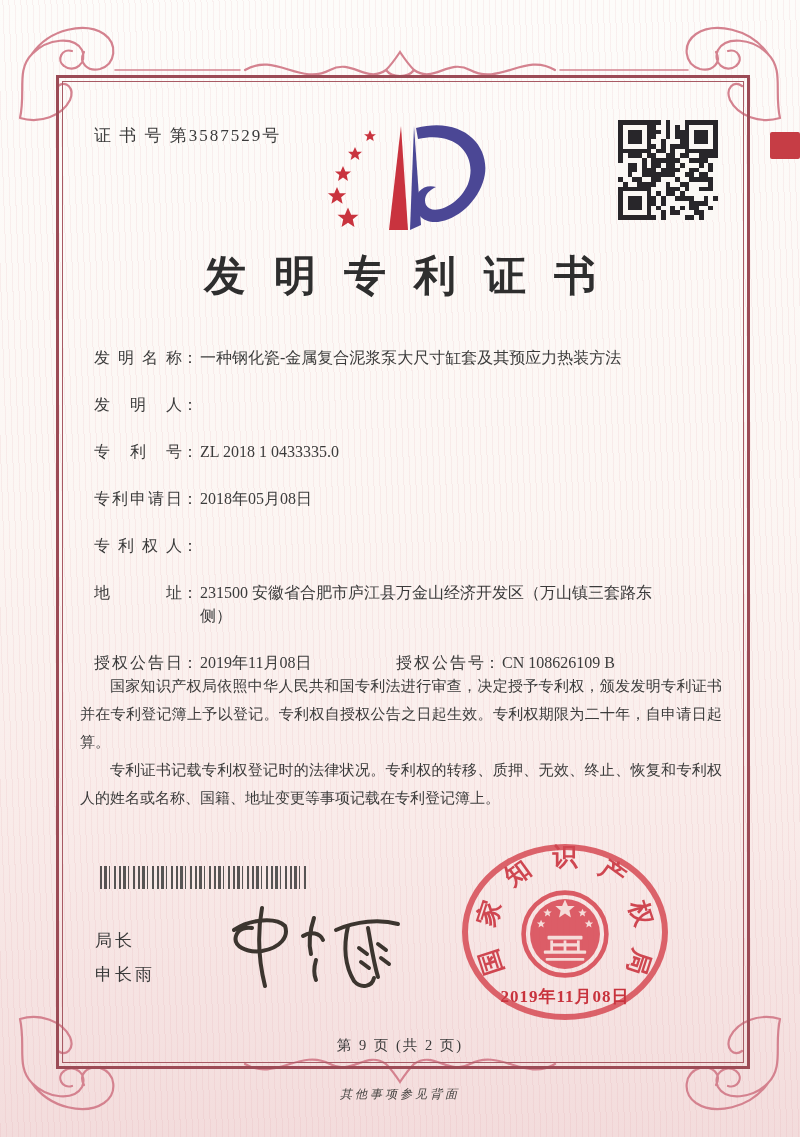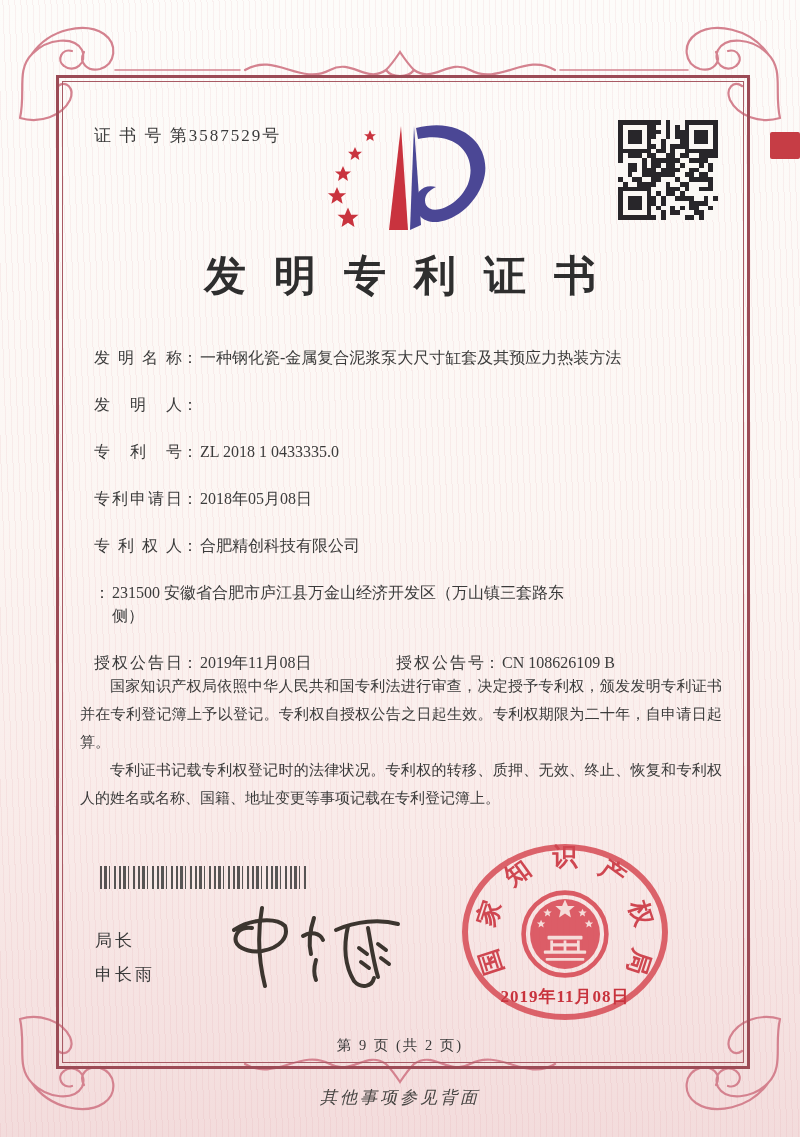--- a/index.html
+++ b/index.html
@@ -43,21 +43,21 @@
   
   .seal{position:absolute;left:458px;top:840px;width:214px;height:184px;}
   .seal-ring{position:absolute;inset:4px;border:6px solid rgba(214,74,84,.85);border-radius:50%;}
   .seal-char{position:absolute;left:50%;top:53%;font-size:25px;font-weight:bold;color:#cf4650;
     font-family:"Liberation Serif",serif;}
   .seal-emblem{position:absolute;left:50%;top:51%;transform:translate(-50%,-50%);opacity:.92;}
   .seal-date{position:absolute;left:0;bottom:16px;width:100%;text-align:center;
     font-size:17px;font-weight:bold;letter-spacing:1px;color:#c8333d;}
   .pagenum{position:absolute;left:0;top:1036px;width:100%;text-align:center;font-size:14.5px;letter-spacing:2px;}
   .footer-note{position:absolute;left:0;top:1086px;width:100%;text-align:center;
-    font-size:17px;font-style:italic;letter-spacing:3px;color:#474543;}
+    font-size:12px;font-style:italic;letter-spacing:3px;color:#474543;}
 </style>
 </head>
 <body>
 
 <div class="page">
 
   <svg class="lace" width="800" height="1137" viewBox="0 0 800 1137">
     <g stroke="#d4828f" stroke-width="2.2" fill="none" stroke-linecap="round">
 
       <g>
@@ -370,23 +370,23 @@
       <span class="fvalue">ZL 2018 1 0433335.0</span>
     </div>
     <div class="frow">
       <span class="flabel">专利申请日</span>
       <span class="fcolon">：</span>
       <span class="fvalue">2018年05月08日</span>
     </div>
     <div class="frow">
       <span class="flabel">专利权人</span>
       <span class="fcolon">：</span>
-      <span class="fvalue">合肥精创科技有限公司</span>
-    </div>
-    <div class="frow">
+    </div>
+    <div class="frow">
+      <span class="flabel">地址</span>
       <span class="fcolon">：</span>
       <span class="fvalue">231500 安徽省合肥市庐江县万金山经济开发区（万山镇三套路东侧）</span>
     </div>
     <div class="grant">
       <span class="gpair first">
         <span class="flabel">授权公告日</span>
         <span class="fcolon">：</span>
         <span>2019年11月08日</span>
       </span>
       <span class="gpair">

